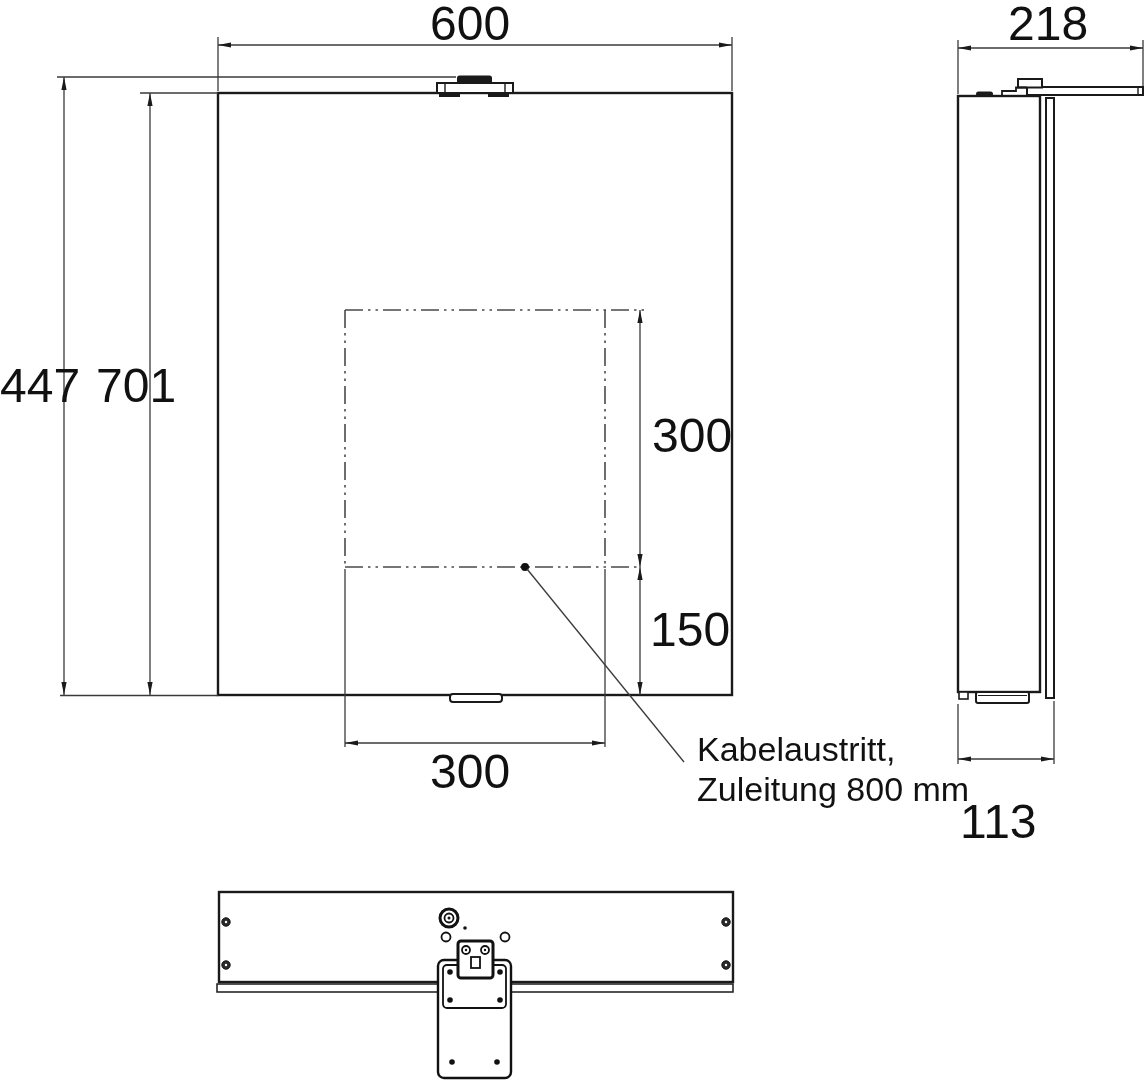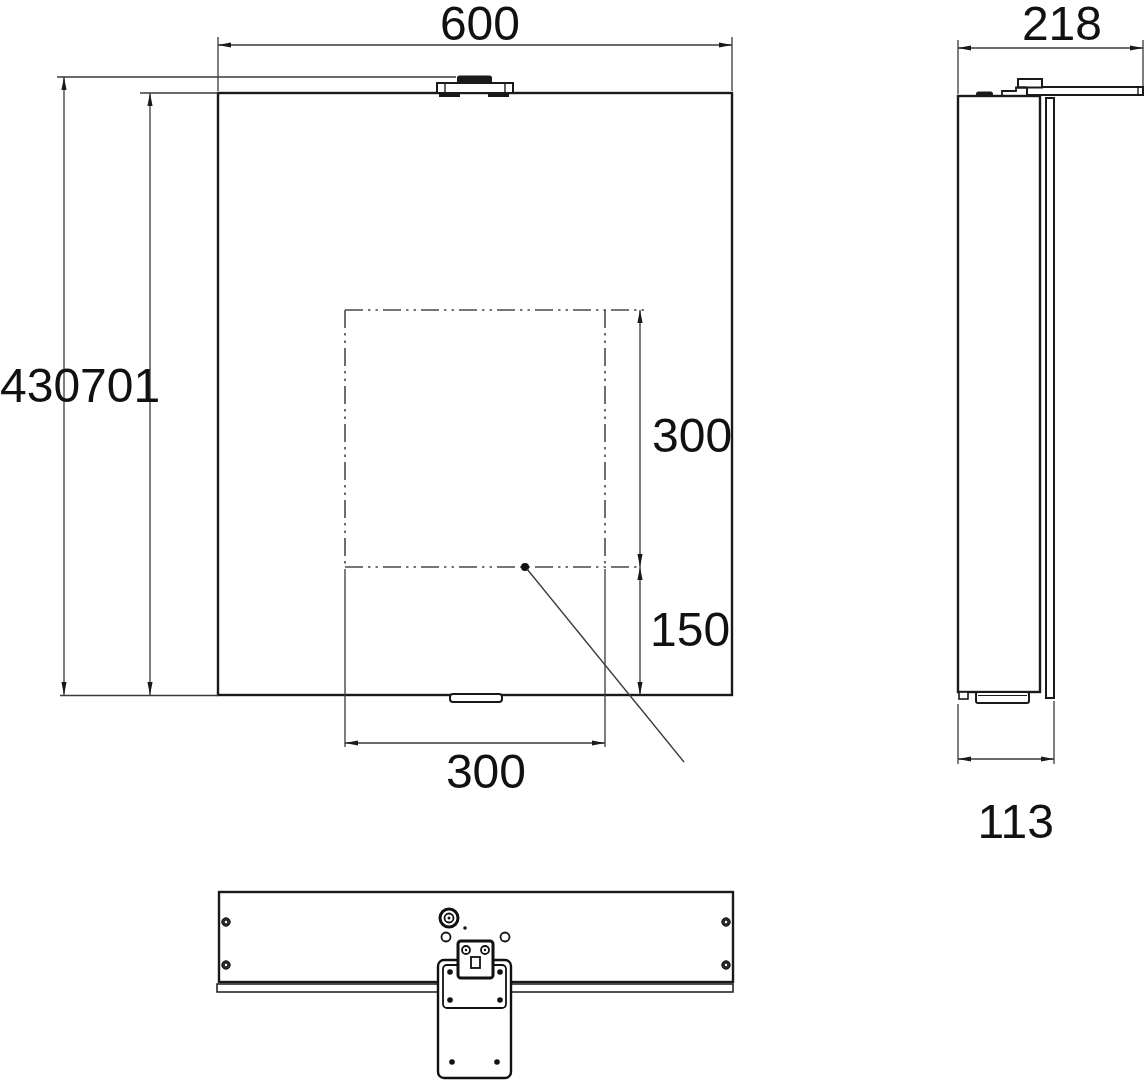--- a/index.html
+++ b/index.html
@@ -6,21 +6,21 @@
   #stage{
     position:relative;width:1146px;height:1080px;background:#ffffff;overflow:hidden;
     font-family:"Liberation Sans","DejaVu Sans",sans-serif;color:#111;
   }
   #drawing-svg{position:absolute;left:0;top:0;}
   .dim-text{
     position:absolute;font-size:48px;line-height:48px;color:#111;
     white-space:nowrap;letter-spacing:0px;
   }
   .dim-right{text-align:right;}
-  .dim-center{text-align:right;}
+  .dim-center{text-align:left;}
   .callout-text{
     position:absolute;font-size:34px;line-height:40px;color:#111;white-space:nowrap;
   }
 </style>
 </head>
 <body>
 
 <div id="stage">
 
   <svg id="drawing-svg" width="1146" height="1080" viewBox="0 0 1146 1080">
@@ -186,28 +186,32 @@
       <polygon points="958,48 971,45.4 971,50.6"></polygon>
       <polygon points="1143,48 1130,45.4 1130,50.6"></polygon>
 
       <polygon points="958,759 971,756.4 971,761.6"></polygon>
       <polygon points="1054,759 1041,756.4 1041,761.6"></polygon>
     </g>
   </svg>
 
   <div class="dim-text dim-center" style="left:430px;top:0px;width:90px;">600</div>
 
-  <div class="dim-text dim-right" style="left:0px;top:362px;width:58px;">430</div>
-
-  <div class="dim-text dim-right" style="left:80px;top:362px;width:64px;">701</div>
+  <div class="dim-text dim-right" style="left:0px;top:362px;width:58px;">447</div>
+
+  <div class="dim-text dim-right" style="left:96px;top:362px;width:64px;">701</div>
 
   <div class="dim-text" style="left:652px;top:412px;">300</div>
 
   <div class="dim-text" style="left:650px;top:606px;text-align:center;">150</div>
 
   <div class="dim-text dim-center" style="left:430px;top:748px;width:96px;">300</div>
 
   <div class="dim-text dim-center" style="left:1008px;top:0px;width:94px;">218</div>
 
   <div class="dim-text dim-center" style="left:960px;top:762px;width:94px;margin-top:36px;">113</div>
 
+  <div class="callout-text" style="left:697px;top:729px;">
+    <div>Kabelaustritt,</div>
+    <div>Zuleitung 800 mm</div>
+  </div>
 
 </div>
 
 </body></html>

